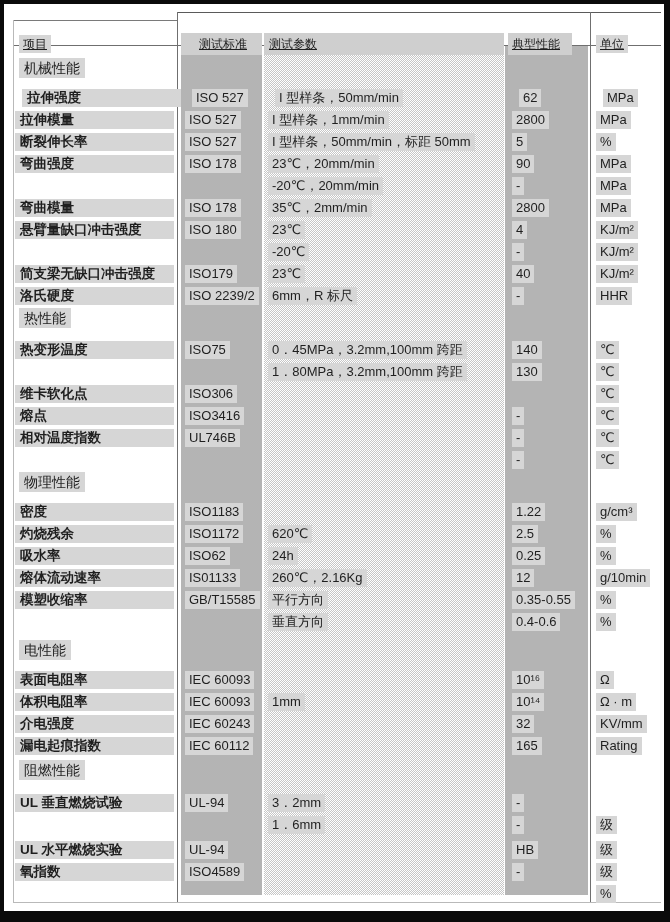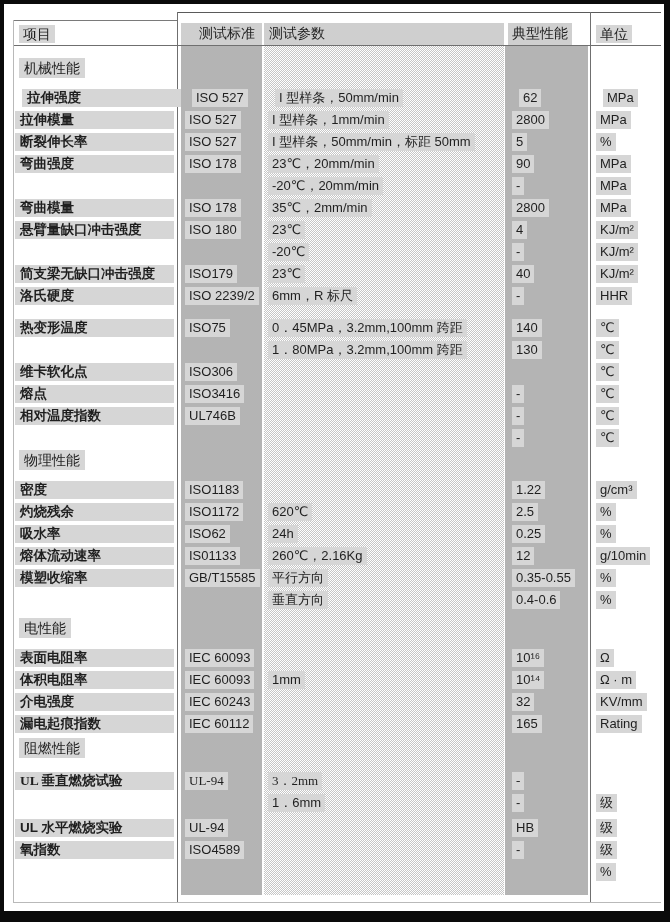--- a/index.html
+++ b/index.html
@@ -34,22 +34,22 @@
   .blk{position:absolute;top:34px;height:849px;}
   .blk-std{left:168px;width:81px;background:var(--gray);}
   .blk-param{
     left:251px;width:240px;
     background:conic-gradient(var(--chk) 25%, #ffffff 0 50%, var(--chk) 0 75%, #ffffff 0);
     background-size:2px 2px;
   }
   .blk-val{left:492px;width:83px;background:var(--gray);}
 
   
-  .hdr{position:absolute;left:0;top:10px;width:648px;height:24px;display:grid;
-       grid-template-columns:166px 85px 241px 85px 1fr;align-items:center;font-size:14px;}
+  .hdr{position:absolute;left:0;top:20px;width:648px;height:24px;display:grid;
+       grid-template-columns:166px 85px 241px 85px 1fr;align-items:center;font-size:12px;text-decoration:underline;}
   .hdr .hcell{height:24px;display:flex;align-items:center;}
   .hdr .pad1{padding-left:6px;}
   .hdr .band{background:var(--band);height:22px;display:flex;align-items:center;}
   .band-std{margin-left:2px;width:81px;padding-left:18px;box-sizing:border-box;}
   .band-param{width:240px;padding-left:5px;box-sizing:border-box;}
   .band-val{margin-left:3px;width:64px;padding-left:4px;box-sizing:border-box;}
   .pad5{padding-left:6px;}
 
   
   .rows{position:absolute;left:0;top:35px;width:648px;}
@@ -190,20 +190,29 @@
   </div>
         <div class="row">
     <div class="c1">
             <div class="bar">洛氏硬度</div>
           </div>
     <div class="c2"><span class="hl">ISO 2239/2</span></div>
     <div class="c3"><span class="hl">6mm，R 标尺</span></div>
     <div class="c4"><span class="hl">-</span></div>
     <div class="c5"><span class="hl">HHR</span></div>
   </div>
+        <div class="row section-row">
+    <div class="c1">
+            <span class="hl">热性能</span>
+          </div>
+    <div class="c2"></div>
+    <div class="c3"></div>
+    <div class="c4"></div>
+    <div class="c5"></div>
+  </div>
         <div class="row" style="margin-top: 10px;">
     <div class="c1">
             <div class="bar">热变形温度</div>
           </div>
     <div class="c2"><span class="hl">ISO75</span></div>
     <div class="c3"><span class="hl">0．45MPa，3.2mm,100mm 跨距</span></div>
     <div class="c4"><span class="hl">140</span></div>
     <div class="c5"><span class="hl">℃</span></div>
   </div>
         <div class="row">
@@ -355,21 +364,21 @@
   </div>
         <div class="row section-row" style="margin-top: 2px;">
     <div class="c1">
             <span class="hl">阻燃性能</span>
           </div>
     <div class="c2"></div>
     <div class="c3"></div>
     <div class="c4"></div>
     <div class="c5"></div>
   </div>
-        <div class="row" style="margin-top: 11px; font-family: Liberation Serif, serif;">
+        <div class="row" style="margin-top: 11px;">
     <div class="c1">
             <div class="bar">UL 垂直燃烧试验</div>
           </div>
     <div class="c2"><span class="hl">UL-94</span></div>
     <div class="c3"><span class="hl">3．2mm</span></div>
     <div class="c4"><span class="hl">-</span></div>
     <div class="c5"></div>
   </div>
         <div class="row">
     <div class="c1"></div>

